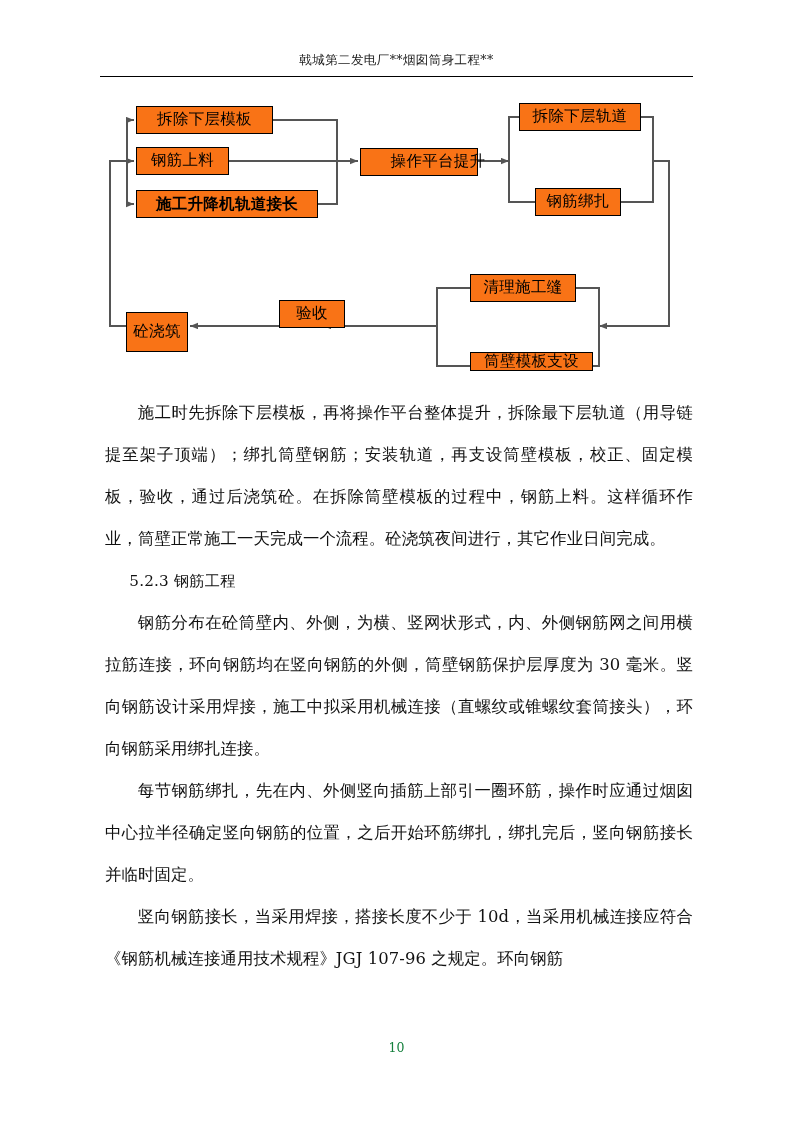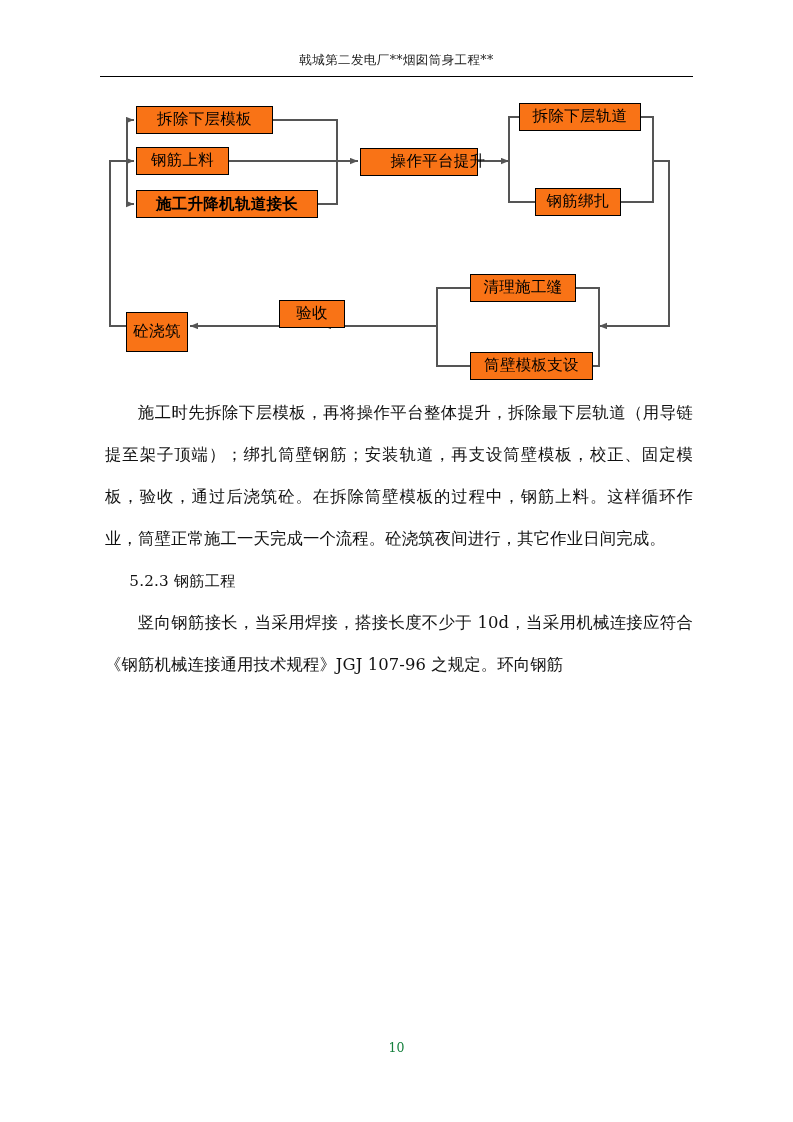--- a/index.html
+++ b/index.html
@@ -146,30 +146,32 @@
   <div class="fc-box" style="left:136px;top:190px;width:182px;height:28px;font-weight:bold;">施工升降机轨道接长</div>
 
   <div class="fc-box" style="left:360px;top:148px;width:118px;height:28px;padding-left:38px;">操作平台提升</div>
 
   <div class="fc-box" style="left:519px;top:103px;width:122px;height:28px;">拆除下层轨道</div>
 
   <div class="fc-box" style="left:535px;top:188px;width:86px;height:28px;">钢筋绑扎</div>
 
   <div class="fc-box" style="left:470px;top:274px;width:106px;height:28px;">清理施工缝</div>
 
-  <div class="fc-box" style="left:470px;top:352px;width:123px;height:28px;">筒壁模板支设</div>
+  <div class="fc-box" style="left:470px;top:352px;width:123px;height:19px;">筒壁模板支设</div>
 
   <div class="fc-box" style="left:279px;top:300px;width:66px;height:28px;text-align:right;">验收</div>
 
   <div class="fc-box" style="left:126px;top:312px;width:62px;height:40px;">砼浇筑</div>
 </div>
 
 <div class="body-copy">
   <p class="para">施工时先拆除下层模板，再将操作平台整体提升，拆除最下层轨道（用导链提至架子顶端）；绑扎筒壁钢筋；安装轨道，再支设筒壁模板，校正、固定模板，验收，通过后浇筑砼。在拆除筒壁模板的过程中，钢筋上料。这样循环作业，筒壁正常施工一天完成一个流程。砼浇筑夜间进行，其它作业日间完成。</p>
 
   <h3 class="heading">5.2.3 钢筋工程</h3>
 
+  <p class="para">钢筋分布在砼筒壁内、外侧，为横、竖网状形式，内、外侧钢筋网之间用横拉筋连接，环向钢筋均在竖向钢筋的外侧，筒壁钢筋保护层厚度为 30 毫米。竖向钢筋设计采用焊接，施工中拟采用机械连接（直螺纹或锥螺纹套筒接头），环向钢筋采用绑扎连接。</p>
 
+  <p class="para">每节钢筋绑扎，先在内、外侧竖向插筋上部引一圈环筋，操作时应通过烟囱中心拉半径确定竖向钢筋的位置，之后开始环筋绑扎，绑扎完后，竖向钢筋接长并临时固定。</p>
 
   <p class="para">竖向钢筋接长，当采用焊接，搭接长度不少于 10d，当采用机械连接应符合《钢筋机械连接通用技术规程》JGJ 107-96 之规定。环向钢筋</p>
 </div>
 
 <div class="page-number">10</div>
 
 </body></html>

